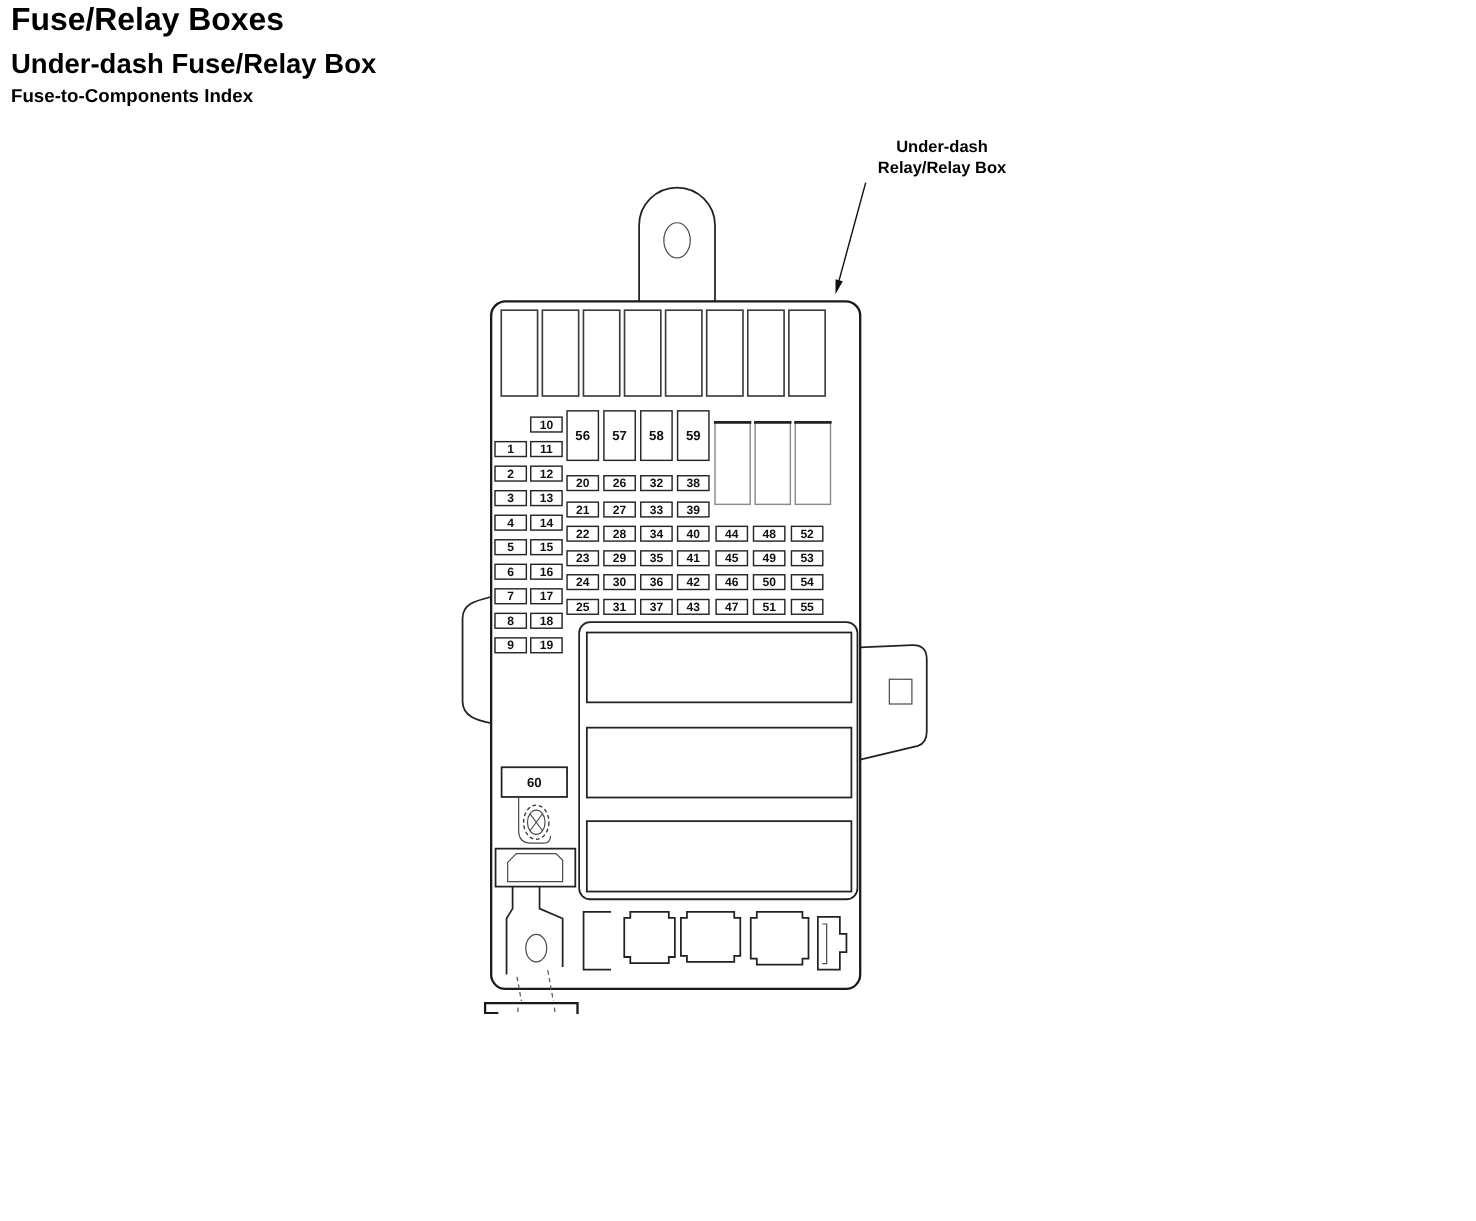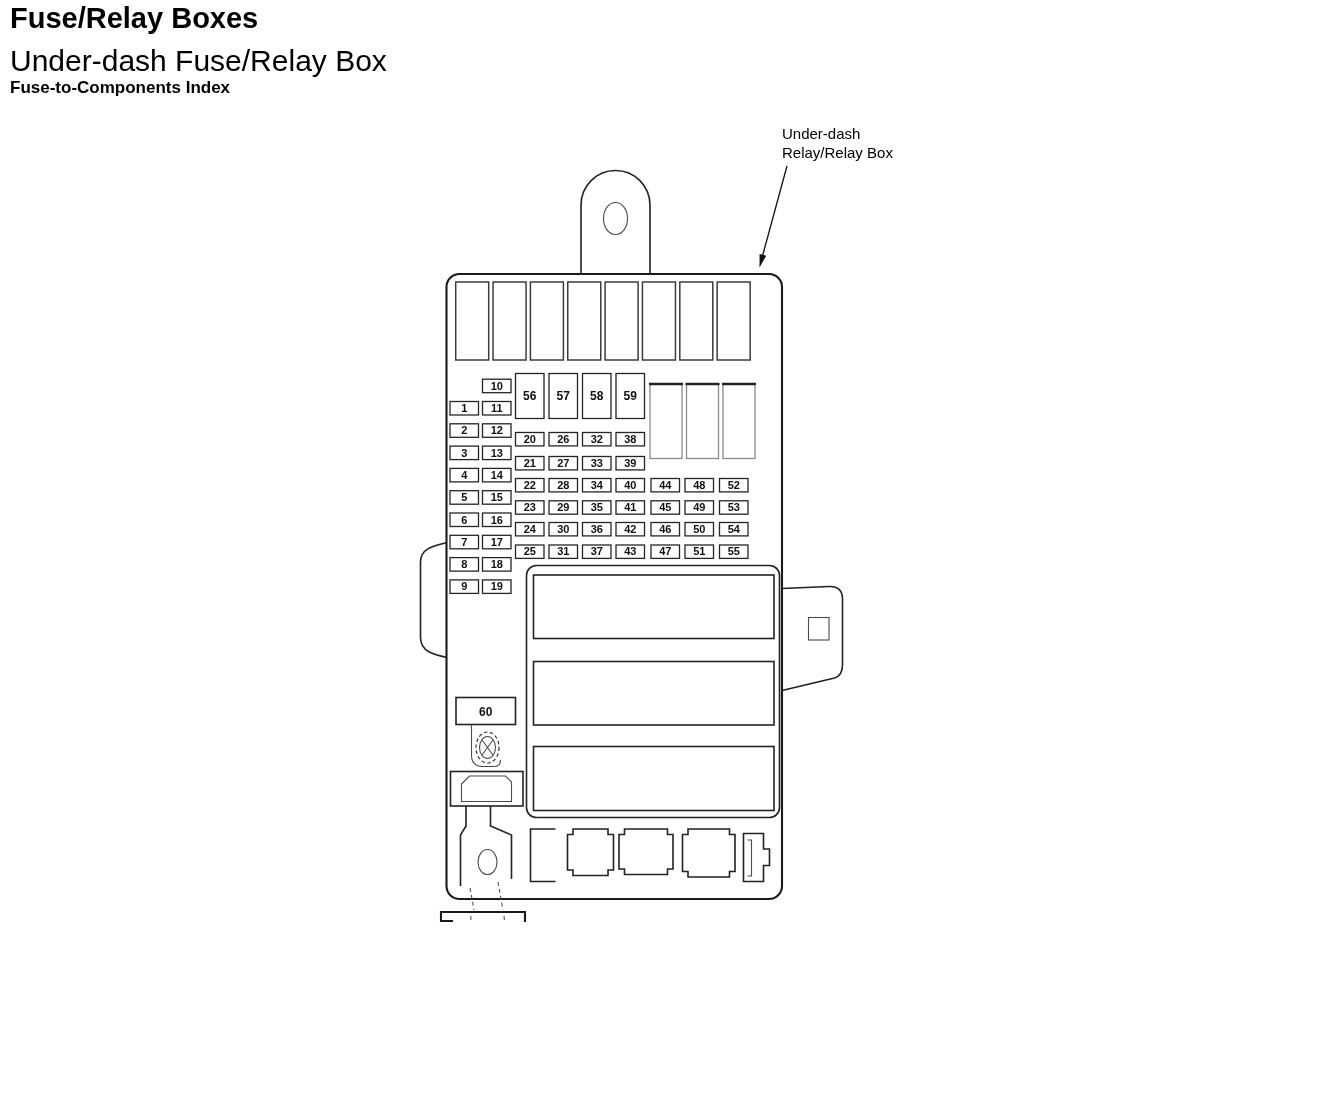--- a/index.html
+++ b/index.html
@@ -1,21 +1,21 @@
 <!DOCTYPE html>
 <html><head>
 <meta charset="utf-8">
 <style>
   html,body{margin:0;padding:0;background:#ffffff;}
   .page{position:relative;width:1342px;height:922px;background:#fff;overflow:hidden;
         font-family:"Liberation Sans",sans-serif;color:#000;}
   .title{position:absolute;left:10px;top:2px;font-weight:bold;font-size:29px;letter-spacing:0;}
-  .subtitle{position:absolute;left:10px;top:44px;font-weight:normal;font-size:30px;}
+  .subtitle{position:absolute;left:10px;top:44px;font-weight:bold;font-size:25px;}
   .section-heading{position:absolute;left:10px;top:78px;font-weight:bold;font-size:17px;}
-  .callout{position:absolute;left:782px;top:124px;font-weight:normal;font-size:15px;line-height:19px;}
+  .callout{position:absolute;left:798px;top:124px;font-weight:bold;font-size:15px;line-height:19px;text-align:center;}
   svg.diagram{position:absolute;left:0;top:0;width:1342px;height:1110px;}
   .cell{fill:#fff;stroke:#252525;stroke-width:1.3;}
   .num{font-family:"Liberation Sans",sans-serif;font-weight:bold;fill:#101010;text-anchor:middle;}
   .relay{fill:#fff;stroke:#3c3c3c;stroke-width:1.5;}
   .relay2{fill:#fff;stroke:#8a8a8a;stroke-width:1.3;}
   .thick{stroke:#1a1a1a;stroke-width:2.1;fill:none;}
   .med{stroke:#222;stroke-width:1.6;fill:#fff;}
   .medn{stroke:#222;stroke-width:1.6;fill:none;}
   .thin{stroke:#4a4a4a;stroke-width:1.1;fill:none;}
   .dash{stroke:#555;stroke-width:1.1;fill:none;stroke-dasharray:4 3;}

